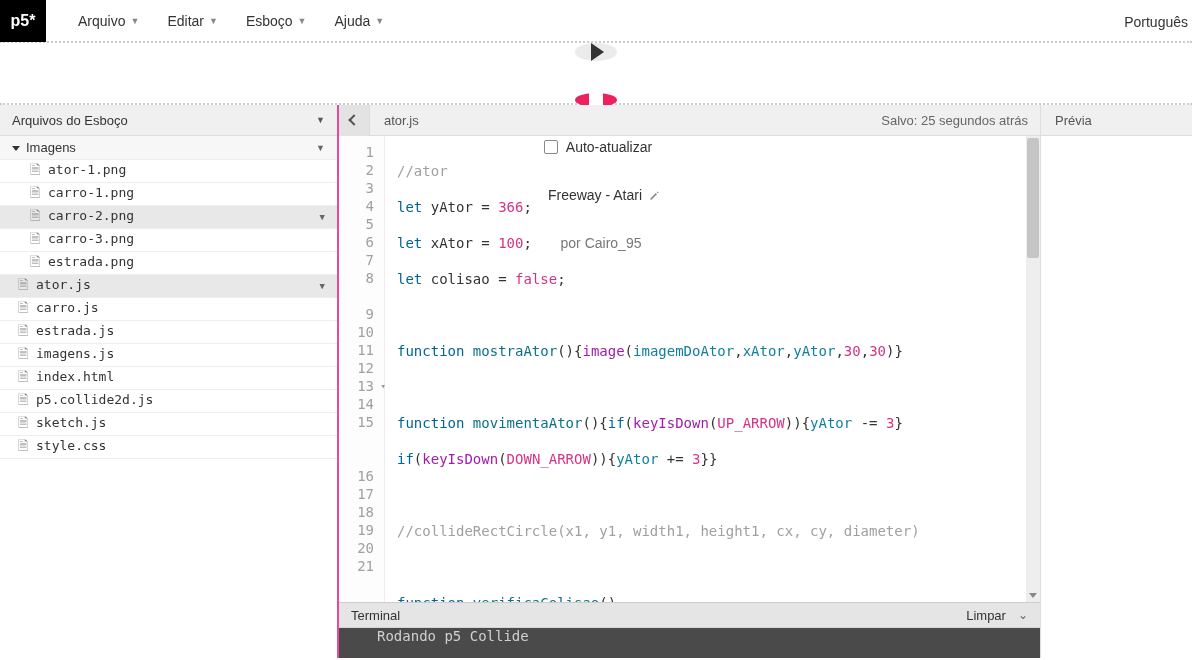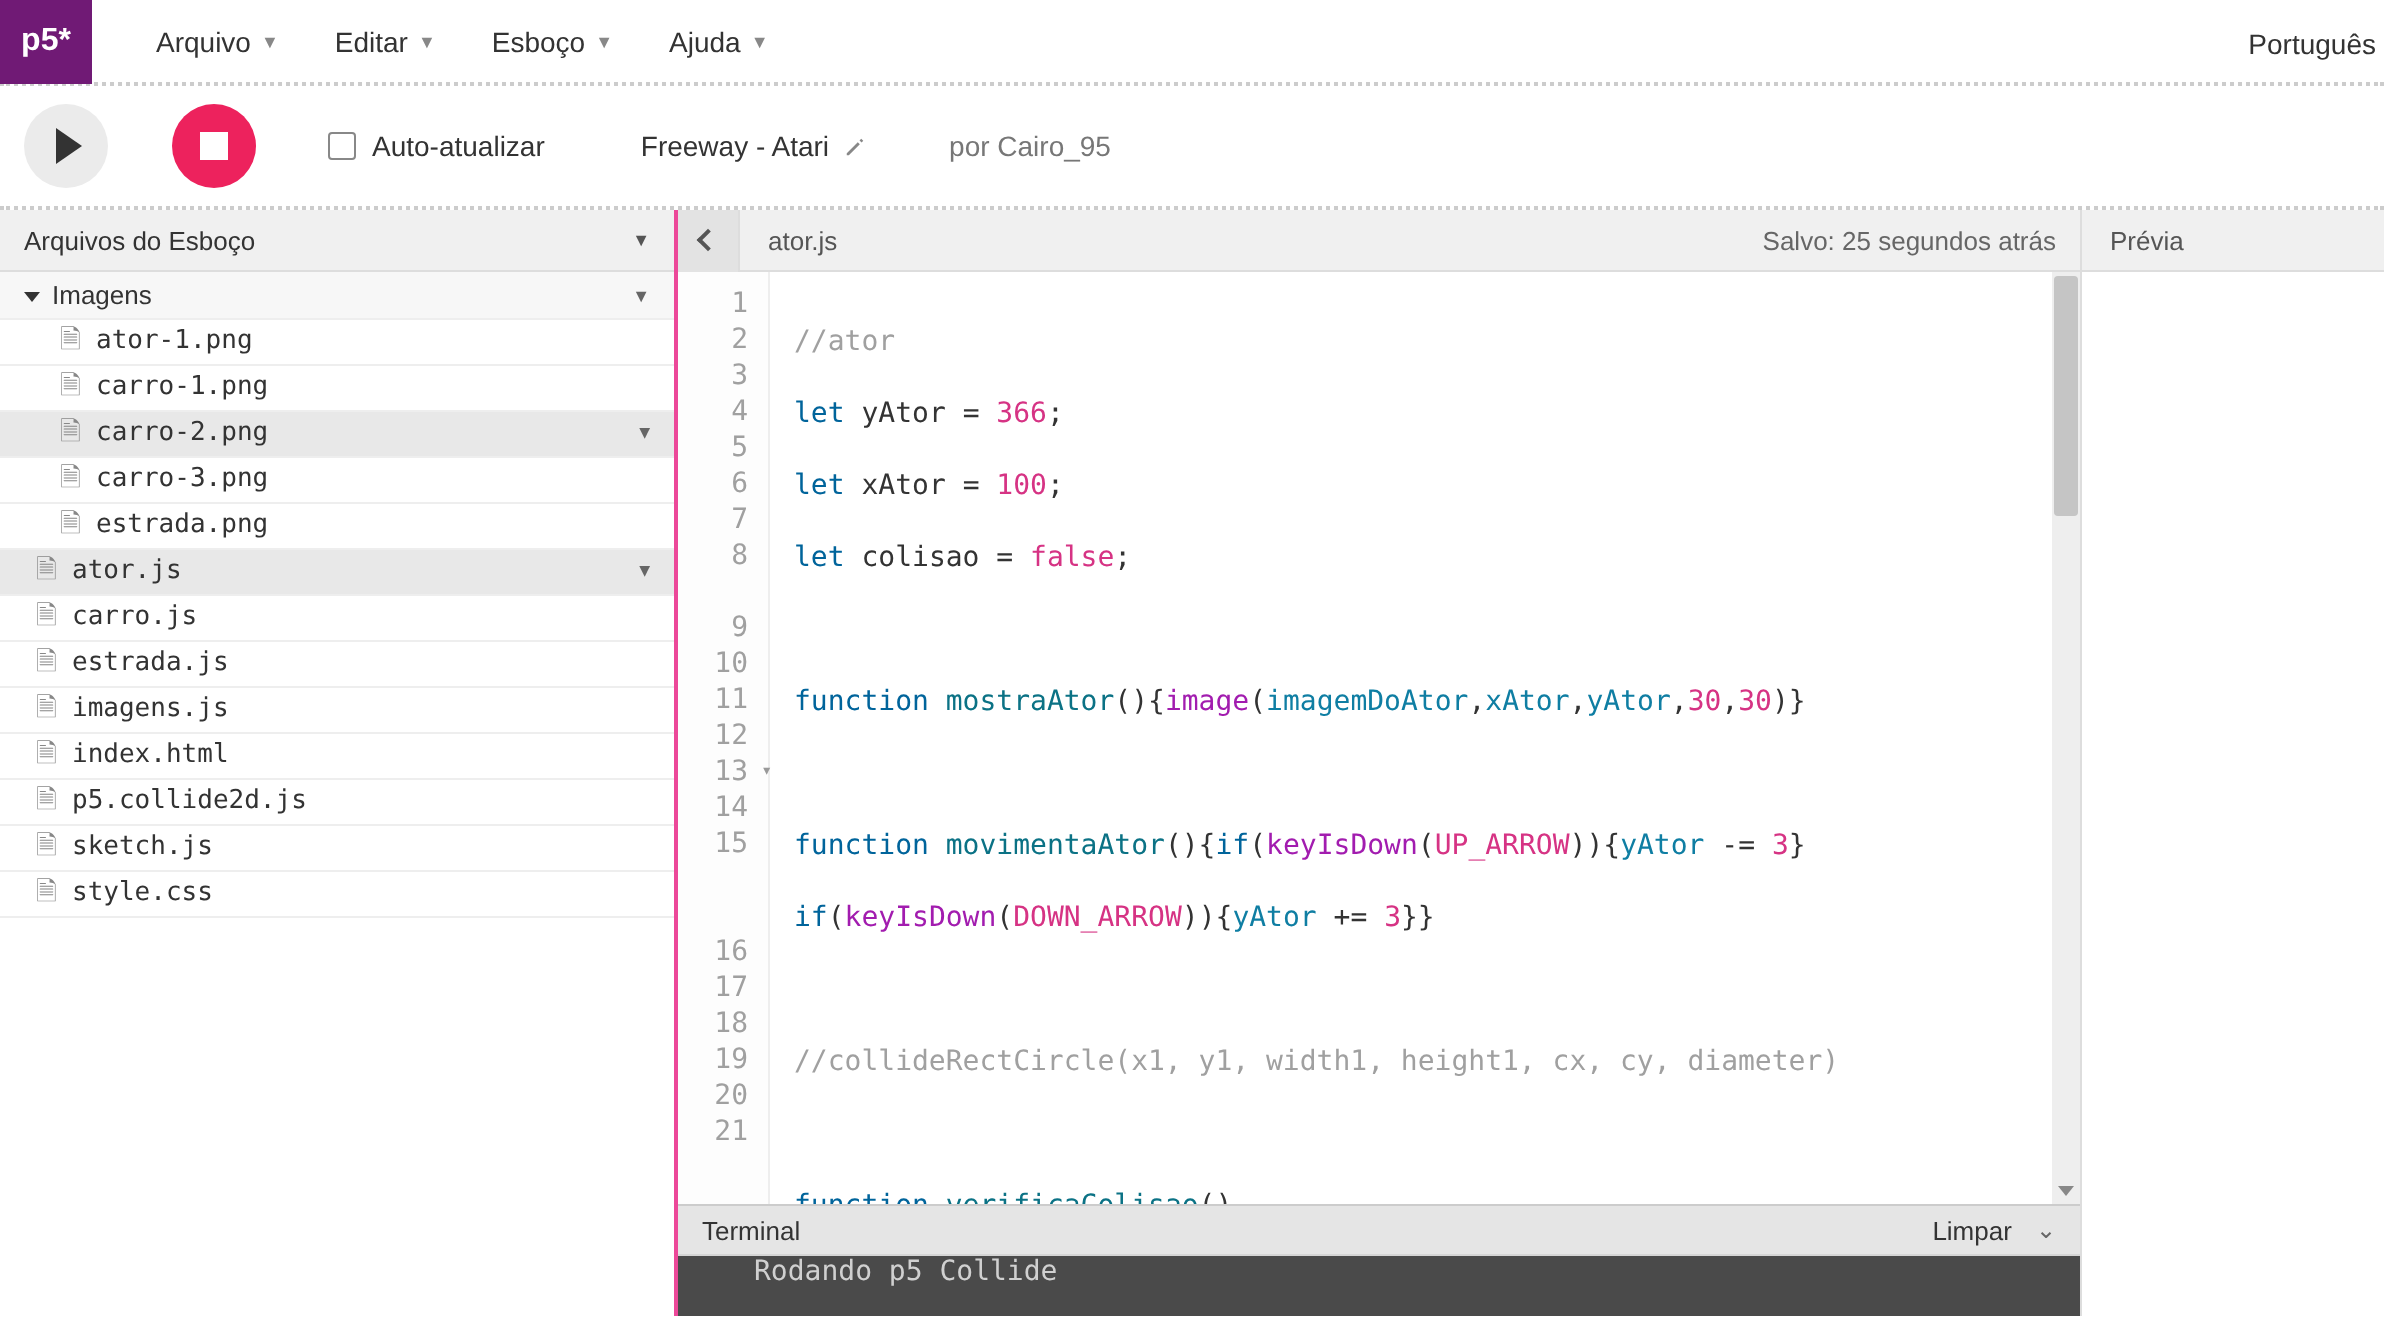--- a/index.html
+++ b/index.html
@@ -1,23 +1,23 @@
 <!DOCTYPE html>
 <html><head>
 <meta charset="utf-8">
 <style>
 * { margin: 0; padding: 0; box-sizing: border-box; }
 body { font-family: -apple-system, BlinkMacSystemFont, "Segoe UI", Helvetica, Arial, sans-serif; font-size: 13px; color: #333; background: #fff; overflow: hidden; width: 1192px; height: 660px; }
 .topbar { display: flex; align-items: center; height: 43px; border-bottom: 2px dotted #ccc; position: relative; }
-.logo { width: 46px; height: 43px; background: #701a75; color: #fff; display: flex; align-items: center; justify-content: center; font-size: 16px; font-weight: bold; }
+.logo { width: 46px; height: 43px; background: #000000; color: #fff; display: flex; align-items: center; justify-content: center; font-size: 16px; font-weight: bold; }
 .menu { display: flex; gap: 0; padding-left: 18px; }
 .menu-item { padding: 0 14px; color: #333; cursor: pointer; display: flex; align-items: center; gap: 5px; font-size: 14px; }
 .menu-caret { font-size: 9px; color: #888; }
 .lang { position: absolute; right: 0; top: 0; height: 43px; display: flex; align-items: center; padding-right: 4px; font-size: 14px; color: #333; }
-.toolbar { display: flex; align-items: center; height: 62px; border-bottom: 2px dotted #ccc; padding: 0 12px; gap: 32px; }
+.toolbar { display: flex; align-items: center; height: 62px; border-bottom: 2px dotted #ccc; padding: 0 12px; gap: 32px; flex-direction: column; }
 .circle-btn { width: 42px; height: 42px; border-radius: 50%; border: none; display: flex; align-items: center; justify-content: center; cursor: pointer; }
 .play { background: #ebebeb; }
 .stop { background: #ed225d; }
 .play-tri { width: 0; height: 0; border-left: 13px solid #333; border-top: 9px solid transparent; border-bottom: 9px solid transparent; margin-left: 3px; }
 .stop-sq { width: 14px; height: 14px; background: #fff; }
 .auto { display: flex; align-items: center; gap: 8px; font-size: 14px; color: #333; margin-left: 4px; }
 .checkbox { width: 14px; height: 14px; border: 1.5px solid #888; border-radius: 2px; }
 .sketch-name { display: flex; align-items: center; gap: 7px; font-size: 14px; margin-left: 16px; }
 .pencil { width: 11px; height: 11px; }
 .author { color: #777; font-size: 14px; margin-left: 10px; }

